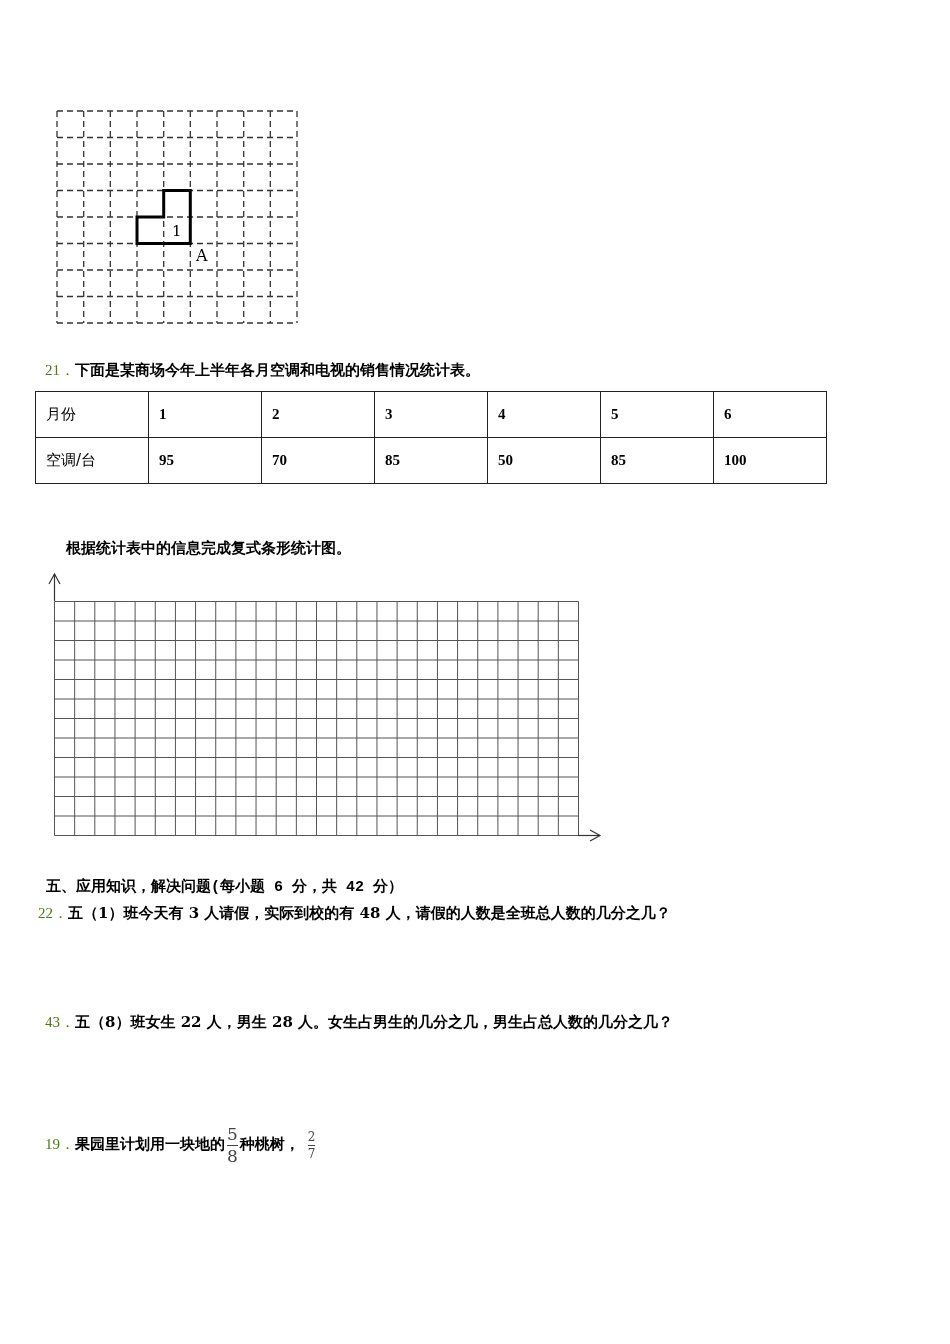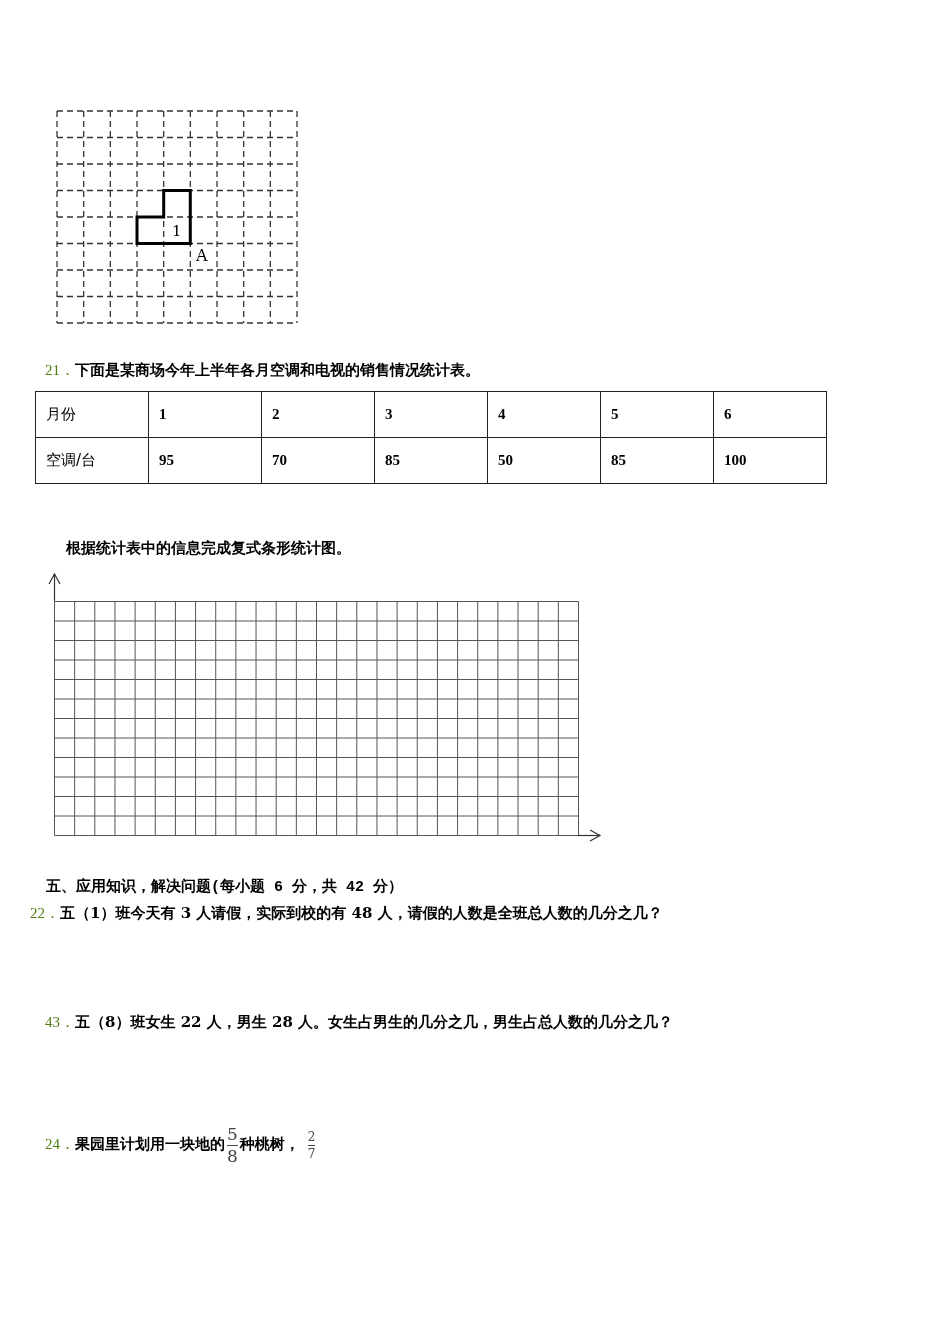--- a/index.html
+++ b/index.html
@@ -122,23 +122,23 @@
   <g stroke="#333" stroke-width="1.2" fill="none">
     <line x1="54.5" y1="601" x2="54.5" y2="574"></line>
     <polyline points="49,584 54.5,574 60,584"></polyline>
     <line x1="578" y1="835.5" x2="600" y2="835.5"></line>
     <polyline points="590,830 600,835.5 590,841"></polyline>
   </g>
 </svg>
 
 <div class="q" style="left:46px;top:878px;font-family:Liberation Mono, monospace;">五、应用知识，解决问题(每小题 6 分，共 42 分）</div>
 
-<div class="q" style="left:30px;top:903px;">
+<div class="q" style="left:38px;top:903px;">
   <span class="num">22．</span><span>五（1）班今天有 3 人请假，实际到校的有 48 人，请假的人数是全班总人数的几分之几？</span>
 </div>
 
 <div class="q" style="left:45px;top:1012px;">
   <span class="num">43．</span><span>五（8）班女生 22 人，男生 28 人。女生占男生的几分之几，男生占总人数的几分之几？</span>
 </div>
 
 <div class="q" style="left:45px;top:1124px;line-height:40px;">
-  <span class="num">24．</span><span>果园里计划用一块地的</span><span class="frac" style="font-size:17px;"><span>5</span><span class="bar"></span><span>8</span></span><span>种桃树，</span><span class="frac" style="font-size:12px;margin-left:8px;"><span>2</span><span class="bar"></span><span>7</span></span>
+  <span class="num">19．</span><span>果园里计划用一块地的</span><span class="frac" style="font-size:17px;"><span>5</span><span class="bar"></span><span>8</span></span><span>种桃树，</span><span class="frac" style="font-size:12px;margin-left:8px;"><span>2</span><span class="bar"></span><span>7</span></span>
 </div>
 
 </body></html>

